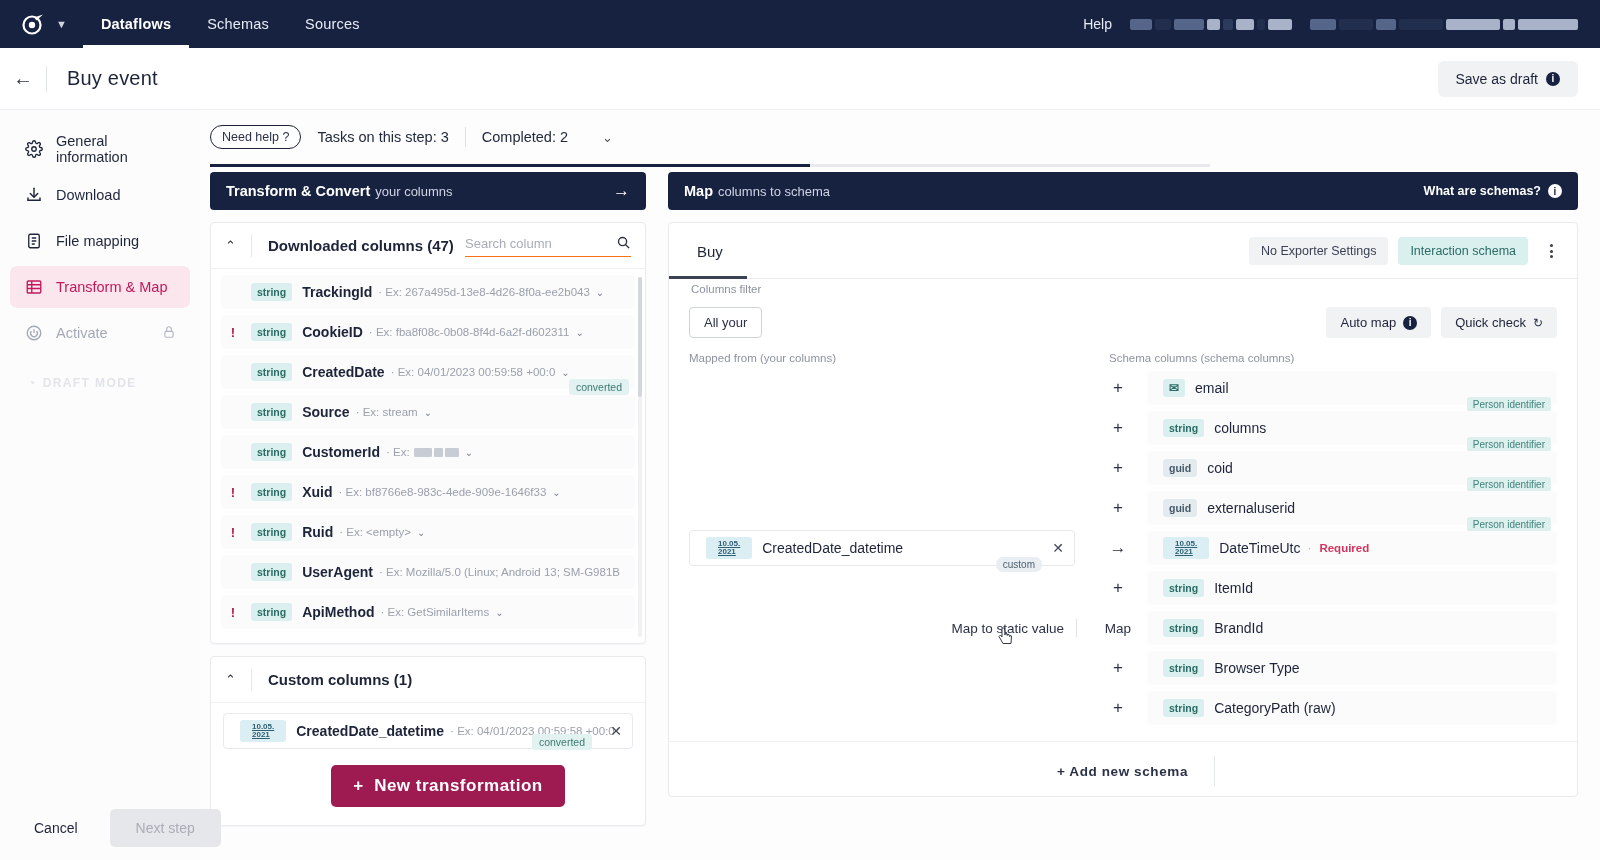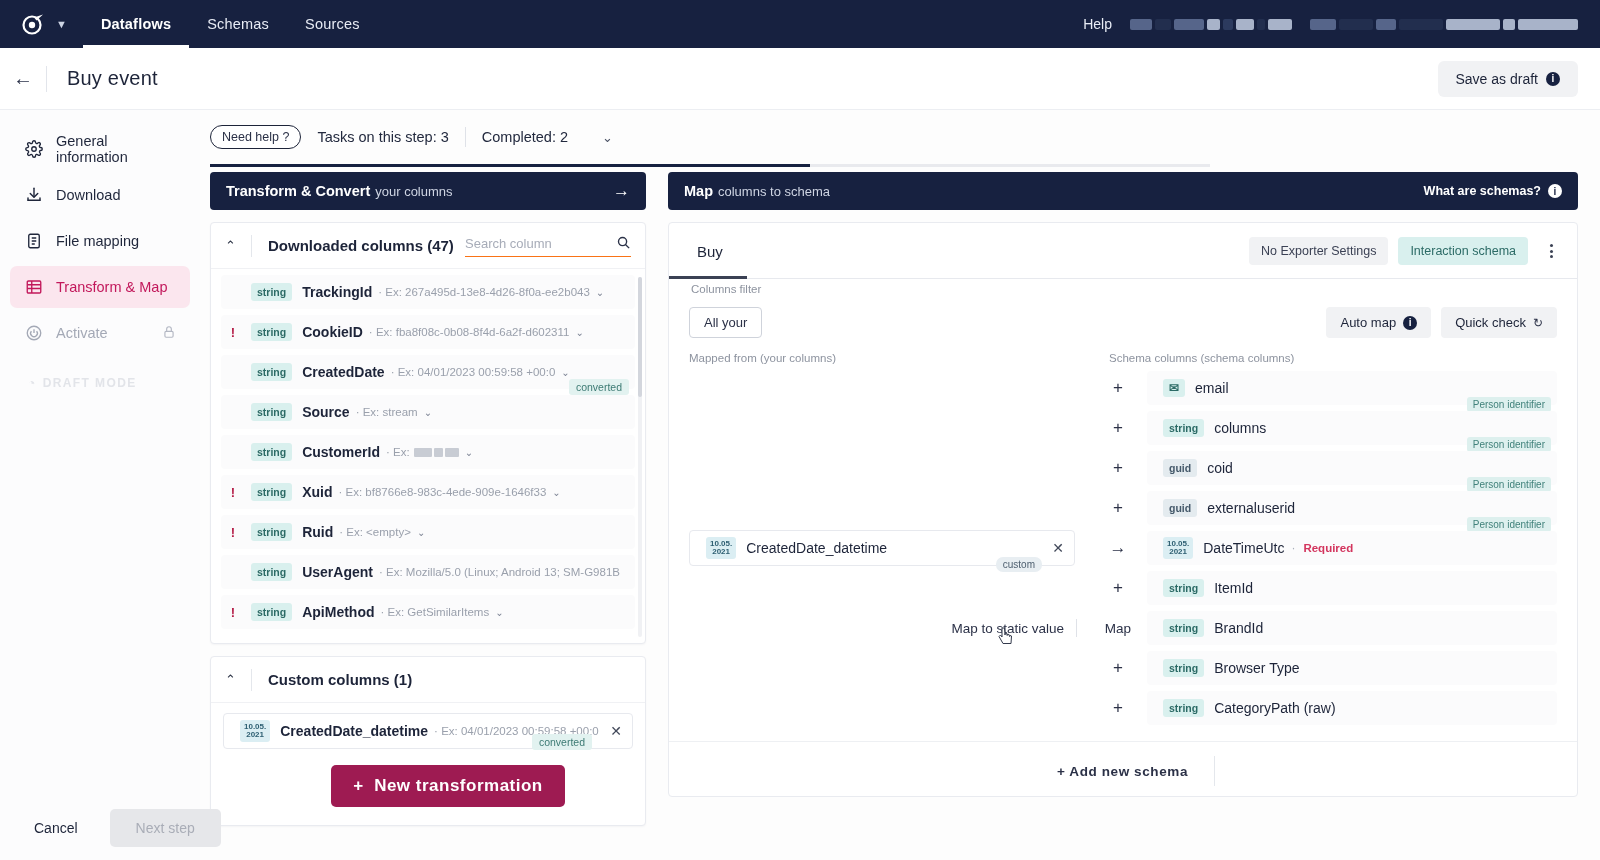--- a/index.html
+++ b/index.html
@@ -129,22 +129,23 @@
     display:flex; align-items:center; height:34px; margin-bottom:6px; position:relative;
     background:#fbfbfc; border-radius:4px; padding-left:4px;
   }
   .warn-ic { width:16px; color:#b5204a; font-weight:700; font-size:13px; text-align:center; flex:0 0 16px; }
   .warn-blank { width:16px; flex:0 0 16px; }
   .type-badge {
     background:#d9f0ee; color:#2c6b66; font-size:10.5px; border-radius:3px; padding:3px 6px;
     margin: 0 10px; font-weight:600; flex:0 0 auto;
   }
   .type-badge.date {
-    background:#dbeef3; color:#2e5f72; font-size:8px; line-height:1.05; text-align:center; padding:3px 4px;
+    background:#dbeef3; color:#2e5f72; font-size:8px; line-height:1.05; text-align:left; padding:3px 12px;
     font-weight:700;
+    text-decoration:underline;
   }
   .type-badge.guid { background:#e4ebef; color:#45596a; }
   .type-badge.mail { background:#d9f0ee; color:#2c6b66; padding:2px 6px; font-size:12px;}
   .col-name { font-size:14px; font-weight:700; color:#1d2439; white-space:nowrap; }
   .col-ex {
     font-size:11.5px; color:#9aa0ac; margin-left:6px; white-space:nowrap; overflow:hidden;
     max-width:245px; text-overflow:clip;
   }
   .col-chev { color:#7c8394; font-size:10px; margin-left:6px; }
   .blurred-ex { display:inline-flex; gap:2px; vertical-align:middle; margin-left:4px;}

